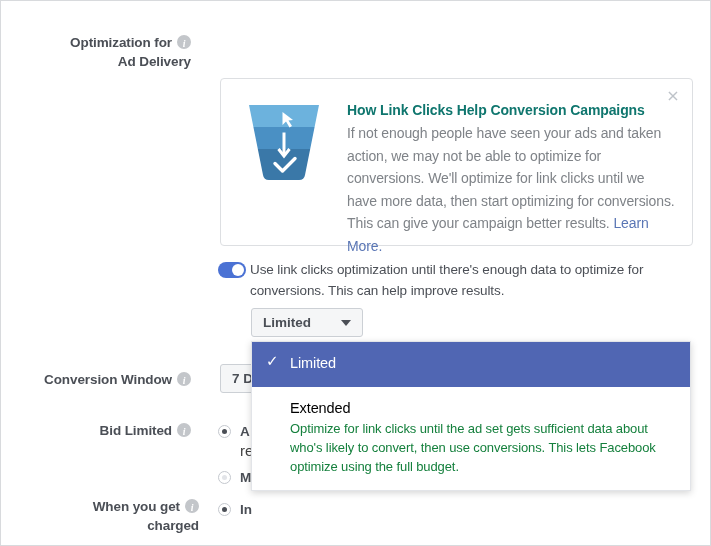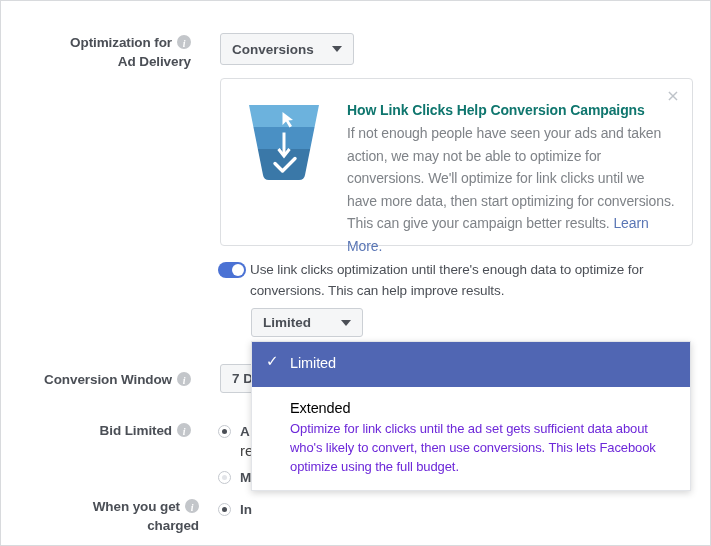--- a/index.html
+++ b/index.html
@@ -219,21 +219,21 @@
   }
   .dd-title {
     font-size: 14.5px;
     color: #000000;
     line-height: 20px;
     letter-spacing: -0.1px;
   }
   .dd-option.selected .dd-title { color: #ffffff; }
   .dd-desc {
     font-size: 13px;
-    color: #6d28d9;
+    color: #15803d;
     line-height: 19px;
     letter-spacing: -0.1px;
     margin-top: 1px;
   }
   .dd-option.selected .dd-desc { color: #ffffff; }
 
   
   #conv-window-field {
     left: 219px;
     top: 363px;
@@ -298,24 +298,20 @@
 </head>
 <body>
 
 <div id="screen">
 
   <div class="field-label" style="left:30px; top:32px; width:160px;">
     <span class="lbl-text">Optimization for</span><span class="info-icon"></span><br>
     <span class="lbl-text">Ad Delivery</span>
   </div>
 
-  <div class="select-btn" id="optimization-select" style="left:219px; top:32px; width:134px; height:32px;">
-    <span>Conversions</span>
-    <span class="caret"></span>
-  </div>
 
   <div id="info-card">
     <div id="card-close">×</div>
 
     <div id="funnel">
       <svg width="86" height="86" viewBox="0 0 86 86" xmlns="http://www.w3.org/2000/svg">
         <defs>
           <clipPath id="funnelClip">
             <path d="M8 6 H78 L64 76 a6 6 0 0 1 -6 5 H28 a6 6 0 0 1 -6 -5 Z"></path>
           </clipPath>

